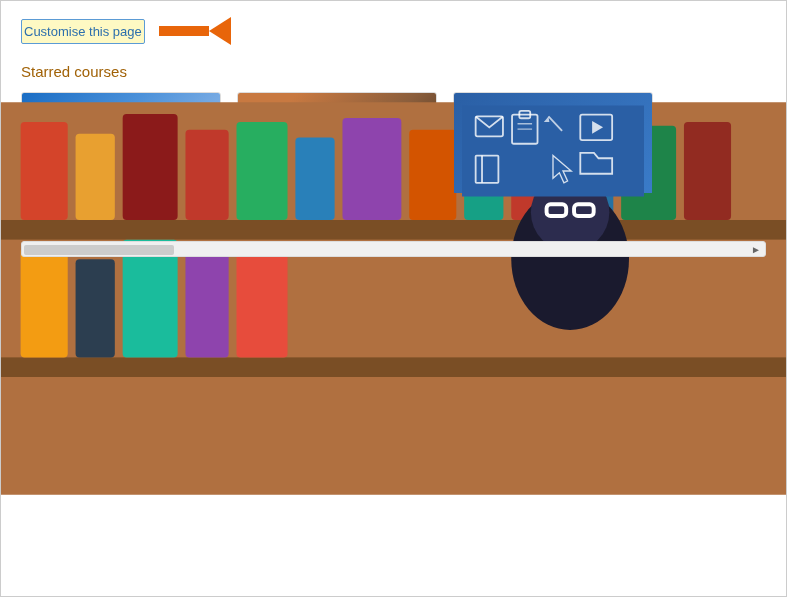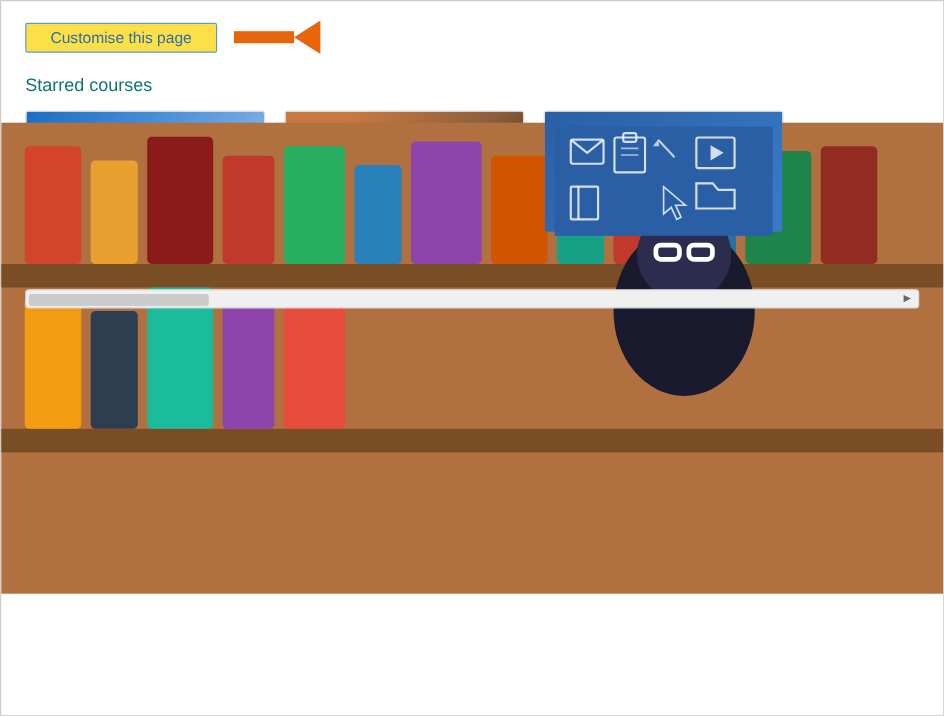--- a/index.html
+++ b/index.html
@@ -20,23 +20,23 @@
 
     
     .top-bar {
       display: flex;
       align-items: center;
       margin-bottom: 18px;
       position: relative;
     }
     .customise-btn {
       border: 1px solid #5b9bd5;
-      background: #fde047;
+      background: #fef9c3;
       color: #2c6fad;
-      padding: 4px 20px;
+      padding: 4px 2px;
       cursor: pointer;
       font-size: 13px;
       border-radius: 2px;
     }
     .arrow-indicator {
       margin-left: 14px;
       display: flex;
       align-items: center;
     }
     .arrow-right {
@@ -48,21 +48,21 @@
     }
     .arrow-body {
       width: 50px;
       height: 10px;
       background: #e8650a;
     }
 
     
     .section-title {
       font-size: 15px;
-      color: #0f766e;
+      color: #a16207;
       margin-bottom: 12px;
     }
     .starred-courses {
       display: flex;
       gap: 16px;
       margin-bottom: 14px;
     }
     .course-card {
       width: 200px;
       flex-shrink: 0;

